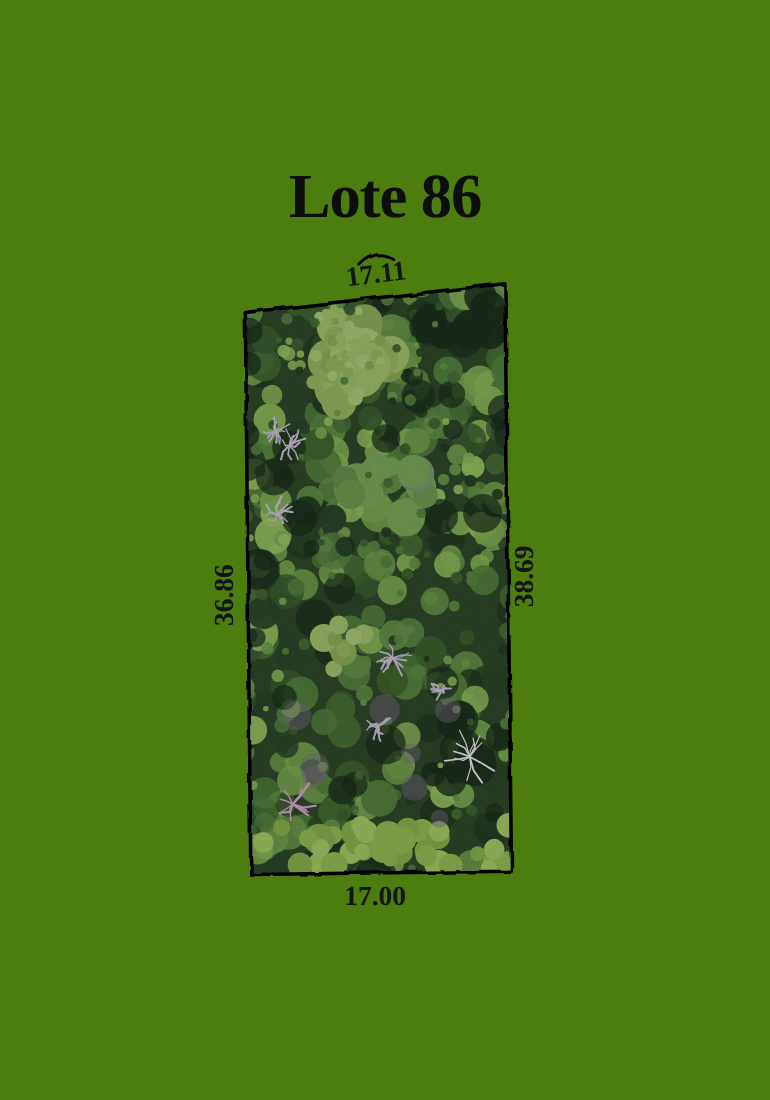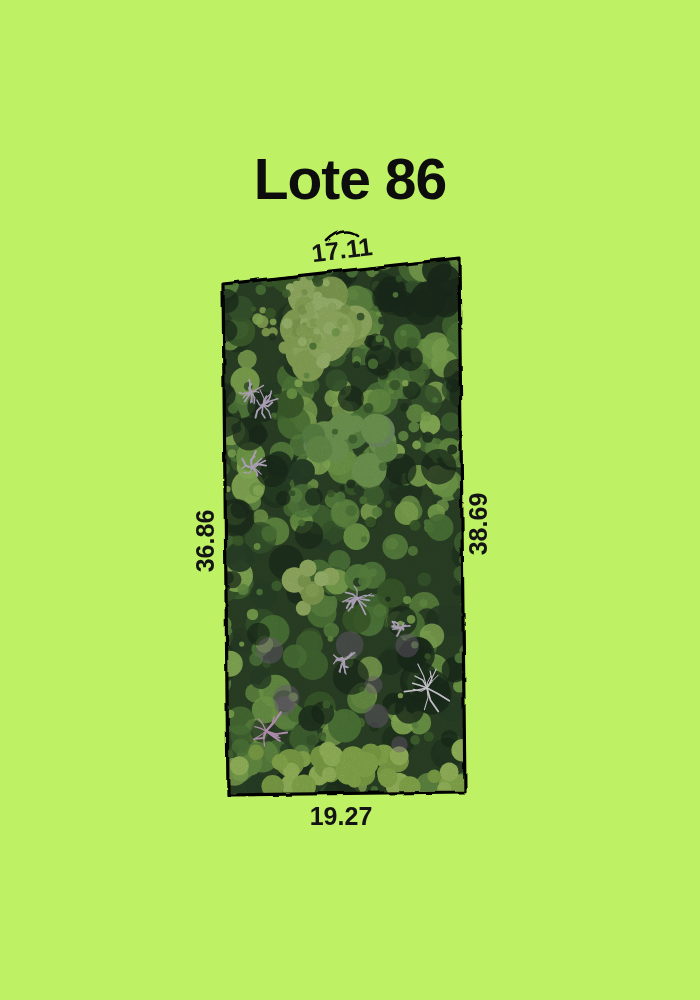--- a/index.html
+++ b/index.html
@@ -19,21 +19,21 @@
   }
   .dim-top{left:342px;top:250px;transform:translate(-50%,-50%) rotate(-7deg);}
   .dim-left{left:205px;top:541px;transform:translate(-50%,-50%) rotate(-90deg);}
   .dim-right{left:478px;top:524px;transform:translate(-50%,-50%) rotate(-90deg);}
   .dim-bottom{left:341px;top:816px;transform:translate(-50%,-50%);}
   svg{position:absolute;left:0;top:0;}
 </style>
 </head>
 <body>
 
-<div class="page" style="background: #bef264;">
+<div class="page" style="background: #4d7c0f; font-family: Liberation Serif, serif;">
 
   <h1 class="title">Lote 86</h1>
 
   <svg width="700" height="1000" viewBox="0 0 700 1000">
     <defs>
       <clipPath id="lotClip">
         <polygon points="223,284 459,258 465,792 228,795"></polygon>
       </clipPath>
       <filter id="rough" x="-8%" y="-8%" width="116%" height="116%">
         <feTurbulence type="fractalNoise" baseFrequency="0.035" numOctaves="3" seed="11" result="n"></feTurbulence>
@@ -827,15 +827,15 @@
     </g>
 
     <polygon points="223,284 459,258 465,792 228,795" fill="none" stroke-width="3.2" stroke-linejoin="round" filter="url(#rough)" stroke="#000000"></polygon>
 
     <path d="M 327 241 Q 342 225 358 236" fill="none" stroke-width="2.6" stroke-linecap="round" filter="url(#rough)" stroke="#000000"></path>
   </svg>
 
   <div class="dim dim-top">17.11</div>
   <div class="dim dim-left">36.86</div>
   <div class="dim dim-right">38.69</div>
-  <div class="dim dim-bottom">19.27</div>
+  <div class="dim dim-bottom">17.00</div>
 
 </div>
 
 </body></html>

